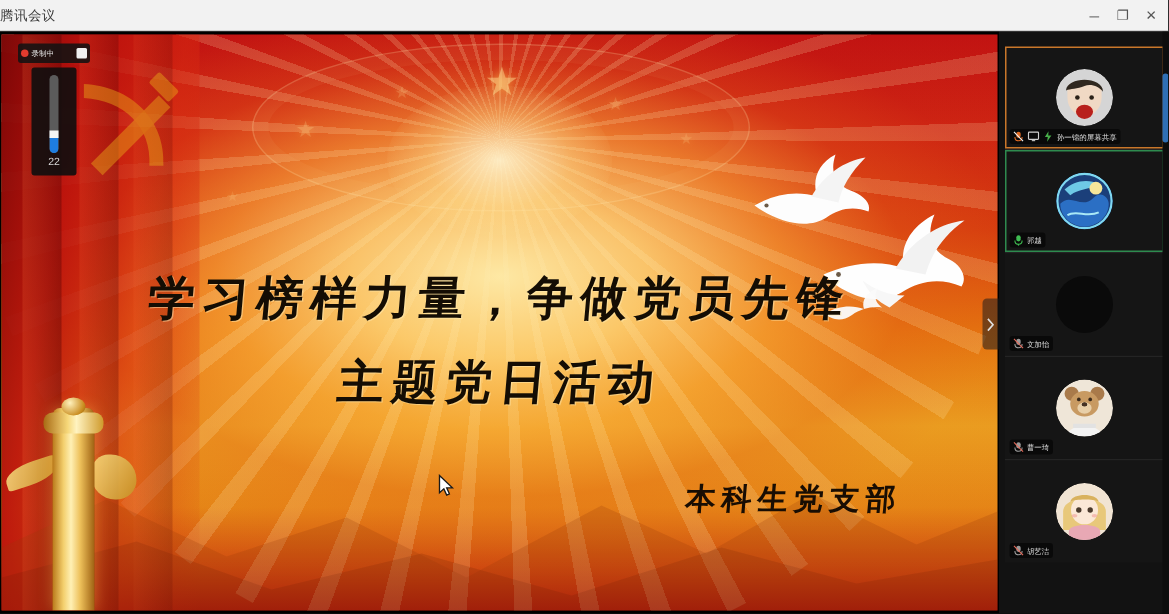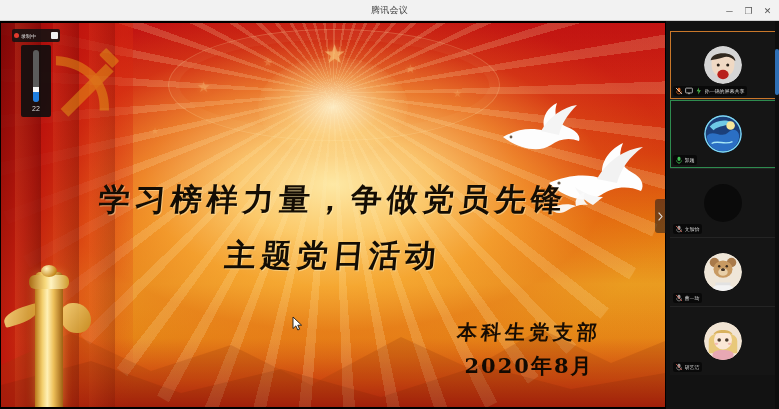--- a/index.html
+++ b/index.html
@@ -23,21 +23,21 @@
   .titlebar {
     position: absolute;
     left: 0; top: 0;
     width: 779px;
     height: 21px;
     background: #f2f2f2;
     border-bottom: 1px solid #d0d0d0;
     box-sizing: border-box;
     display: flex;
     align-items: center;
-    justify-content: center;
+    justify-content: flex-start;
   }
   .titlebar-title {
     font-size: 9px;
     color: #3c3c3c;
     letter-spacing: 0.3px;
   }
   .win-controls {
     position: absolute;
     right: 2px; top: 0;
     height: 21px;
@@ -503,21 +503,20 @@
           <path d="M3,18 C11,13 21,12 29,15 C27,9 31,4 38,1 C35,7 37,11 41,14 C34,13 27,15 21,19 C14,24 7,22 3,18 Z" fill="#fbfbfb"></path>
         </svg>
 
         <div class="slide-title-block">
           <div class="slide-title-line">学习榜样力量，争做党员先锋</div>
           <div class="slide-title-line">主题党日活动</div>
         </div>
 
         <div class="slide-sign">
           <div class="sign-org">本科生党支部</div>
-          <div class="sign-date">2020年8月</div>
         </div>
 
       </div>
 
       <div class="rec-widget">
         <div class="rec-pill">
           <div class="rec-dot"></div>
           <div class="rec-text">录制中</div>
           <div class="rec-stop"></div>
         </div>

